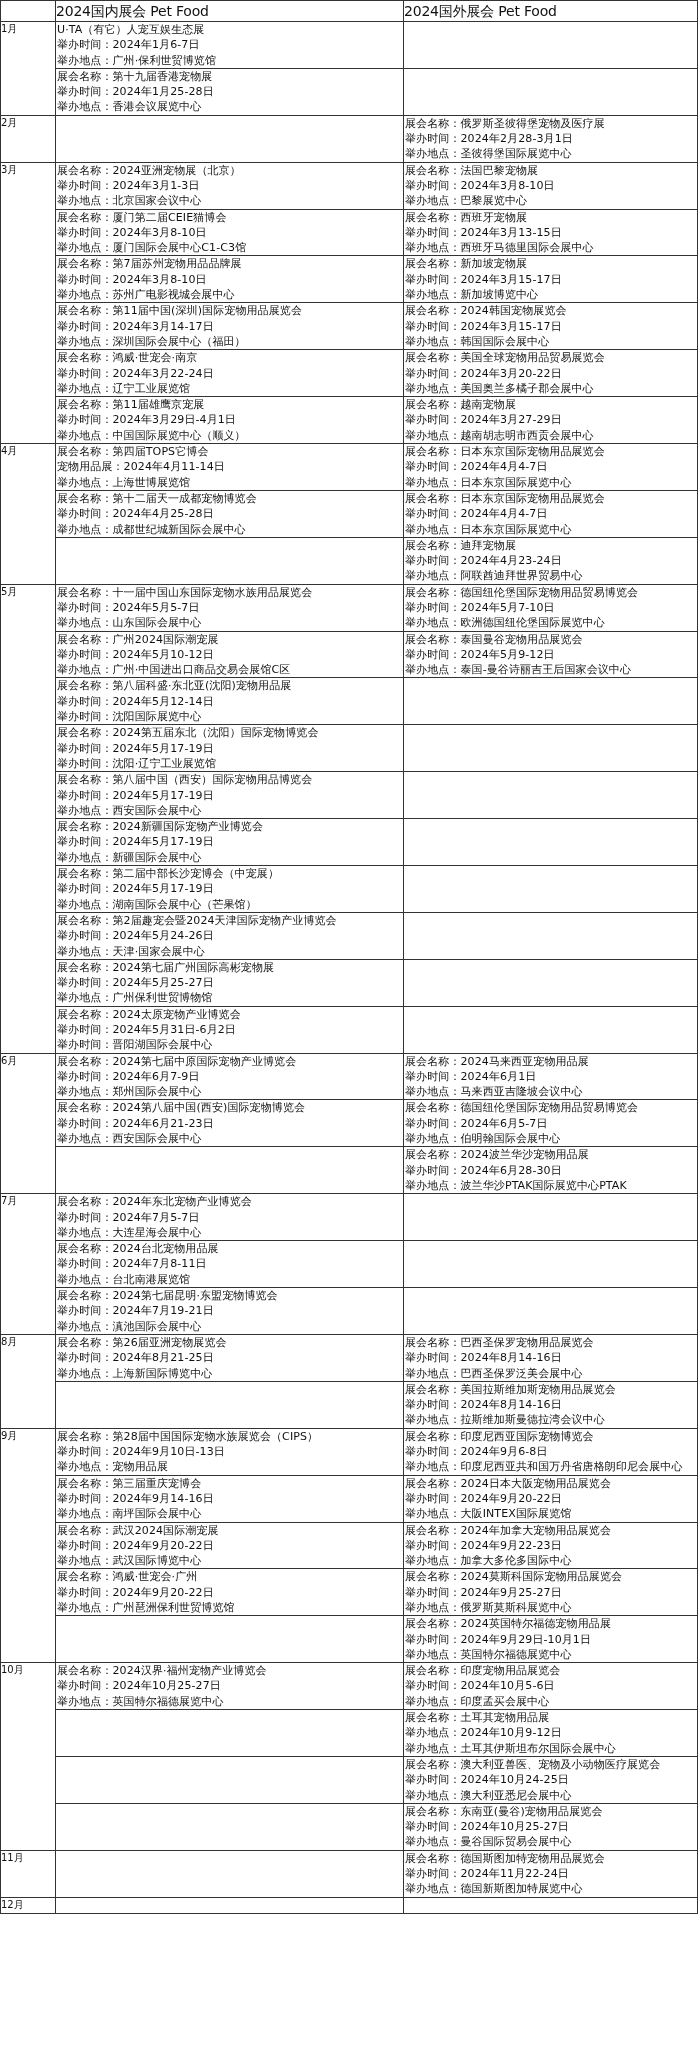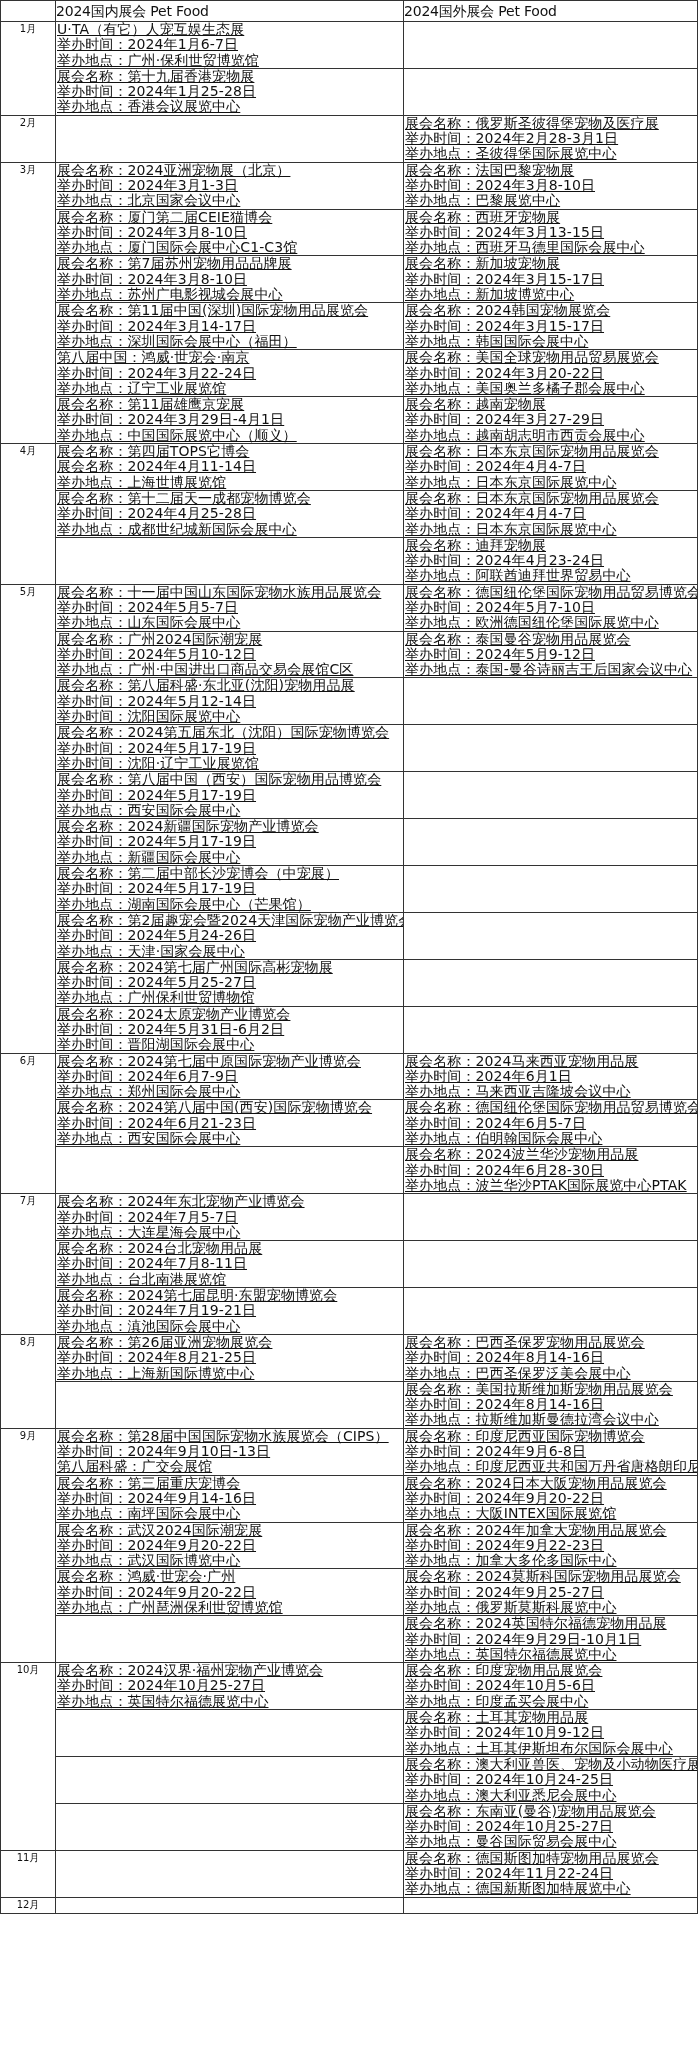--- a/index.html
+++ b/index.html
@@ -4,24 +4,24 @@
 <style>
   html, body { margin: 0; padding: 0; background: #ffffff; }
   body { width: 700px; height: 2059px; overflow: hidden; font-family: "DejaVu Sans", "Liberation Sans", sans-serif; color: #111; }
   table.sched { border-collapse: collapse; width: 697px; table-layout: fixed; margin-left: 0; }
   table.sched td, table.sched th { border: 1.3px solid #333; padding: 0; vertical-align: top; }
   col.c-month { width: 55px; }
   col.c-dom { width: 348px; }
   col.c-int { width: 294px; }
   th.hdr { height: 20px; font-weight: normal; text-align: left; font-size: 14px; line-height: 20px; padding-left: 1px; letter-spacing: -0.2px; white-space: nowrap; }
   th.hdr-blank { height: 20px; }
-  td.month { text-align: center; vertical-align: middle; font-size: 10px; }
+  td.month { text-align: left; vertical-align: middle; font-size: 10px; }
   td.cell { height: 45px; }
   td.cell-short { height: 15px; }
-  .entry { font-size: 14px; line-height: 15.3px; padding-left: 1px; white-space: nowrap; overflow: hidden; letter-spacing: 0.1px; text-decoration: underline; }
+  .entry { font-size: 11px; line-height: 15.3px; padding-left: 1px; white-space: nowrap; overflow: hidden; letter-spacing: 0.1px; }
   .entry div { height: 15.3px; overflow: hidden; }
 </style>
 </head>
 <body>
 
 <table class="sched">
   <colgroup>
     <col class="c-month">
     <col class="c-dom">
     <col class="c-int">
@@ -127,21 +127,21 @@
           <div class="entry">
             <div>展会名称：2024韩国宠物展览会</div>
             <div>举办时间：2024年3月15-17日</div>
             <div>举办地点：韩国国际会展中心</div>
           </div>
         </td>
       </tr>
       <tr>
         <td class="cell">
           <div class="entry">
-            <div>第八届中国：鸿威·世宠会·南京</div>
+            <div>展会名称：鸿威·世宠会·南京</div>
             <div>举办时间：2024年3月22-24日</div>
             <div>举办地点：辽宁工业展览馆</div>
           </div>
         </td>
         <td class="cell">
           <div class="entry">
             <div>展会名称：美国全球宠物用品贸易展览会</div>
             <div>举办时间：2024年3月20-22日</div>
             <div>举办地点：美国奥兰多橘子郡会展中心</div>
           </div>
@@ -161,21 +161,21 @@
             <div>举办时间：2024年3月27-29日</div>
             <div>举办地点：越南胡志明市西贡会展中心</div>
           </div>
         </td>
       </tr>
       <tr>
         <td class="month" rowspan="3">4月</td>
         <td class="cell">
           <div class="entry">
             <div>展会名称：第四届TOPS它博会</div>
-            <div>展会名称：2024年4月11-14日</div>
+            <div>宠物用品展：2024年4月11-14日</div>
             <div>举办地点：上海世博展览馆</div>
           </div>
         </td>
         <td class="cell">
           <div class="entry">
             <div>展会名称：日本东京国际宠物用品展览会</div>
             <div>举办时间：2024年4月4-7日</div>
             <div>举办地点：日本东京国际展览中心</div>
           </div>
         </td>
@@ -419,21 +419,21 @@
             <div>举办地点：拉斯维加斯曼德拉湾会议中心</div>
           </div>
         </td>
       </tr>
       <tr>
         <td class="month" rowspan="5">9月</td>
         <td class="cell">
           <div class="entry">
             <div>展会名称：第28届中国国际宠物水族展览会（CIPS）</div>
             <div>举办时间：2024年9月10日-13日</div>
-            <div>第八届科盛：广交会展馆</div>
+            <div>举办地点：宠物用品展</div>
           </div>
         </td>
         <td class="cell">
           <div class="entry">
             <div>展会名称：印度尼西亚国际宠物博览会</div>
             <div>举办时间：2024年9月6-8日</div>
             <div>举办地点：印度尼西亚共和国万丹省唐格朗印尼会展中心</div>
           </div>
         </td>
       </tr>
@@ -510,21 +510,21 @@
             <div>举办时间：2024年10月5-6日</div>
             <div>举办地点：印度孟买会展中心</div>
           </div>
         </td>
       </tr>
       <tr>
         <td class="cell"></td>
         <td class="cell">
           <div class="entry">
             <div>展会名称：土耳其宠物用品展</div>
-            <div>举办时间：2024年10月9-12日</div>
+            <div>举办地点：2024年10月9-12日</div>
             <div>举办地点：土耳其伊斯坦布尔国际会展中心</div>
           </div>
         </td>
       </tr>
       <tr>
         <td class="cell"></td>
         <td class="cell">
           <div class="entry">
             <div>展会名称：澳大利亚兽医、宠物及小动物医疗展览会</div>
             <div>举办时间：2024年10月24-25日</div>

